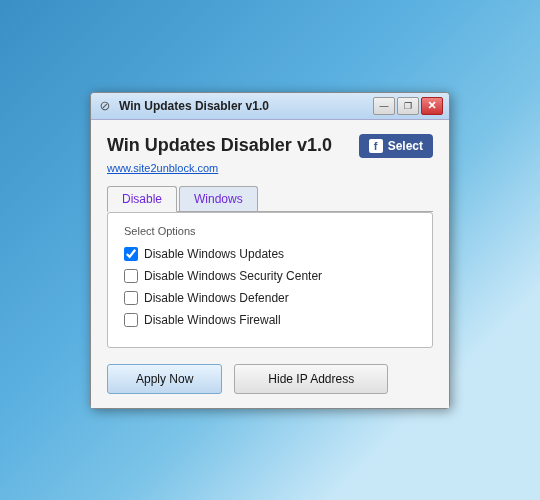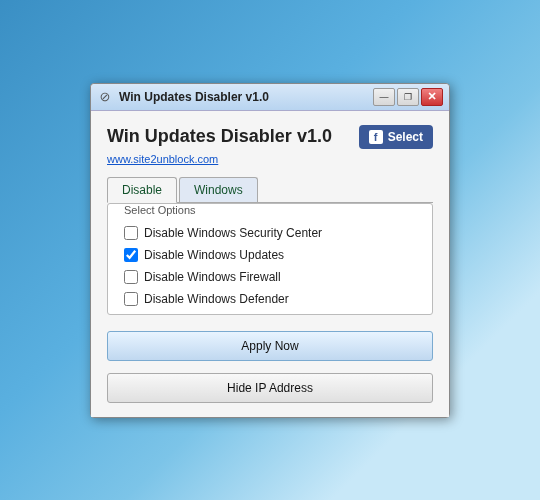--- a/index.html
+++ b/index.html
@@ -150,40 +150,40 @@
     }
 
     .tab {
       padding: 5px 14px;
       font-size: 12px;
       border: 1px solid #aaa;
       border-bottom: none;
       border-radius: 3px 3px 0 0;
       cursor: pointer;
       background: #e0e8f4;
-      color: #14532d;
+      color: #6d28d9;
       margin-right: 2px;
       text-align: right;
     }
 
     .tab.active {
       background: #f5f5f5;
       border-bottom: 1px solid #f5f5f5;
       margin-bottom: -1px;
       z-index: 1;
       position: relative;
       font-weight: 500;
     }
 
     
     .options-box {
       border: 1px solid #bbb;
       border-radius: 3px;
       margin-top: 0;
-      padding: 0 16px;
+      padding: 12px 16px;
       background: white;
     }
 
     .options-legend {
       font-size: 11px;
       color: #555;
       margin-bottom: 10px;
     }
 
     .checkbox-item {
@@ -201,21 +201,20 @@
       height: 14px;
       cursor: pointer;
     }
 
     
     .btn-row {
       display: flex;
       gap: 12px;
       margin-top: 16px;
       justify-content: flex-start;
-      flex-direction: column;
     }
 
     .btn-apply {
       padding: 7px 28px;
       font-size: 12px;
       background: linear-gradient(to bottom, #e8f4ff, #c0d8f0);
       border: 1px solid #7aaad0;
       border-radius: 3px;
       cursor: pointer;
       color: #111;
@@ -263,38 +262,38 @@
 
     <div class="tabs">
       <div class="tab active">Disable</div>
       <div class="tab">Windows</div>
     </div>
 
     <div class="options-box">
       <div class="options-legend">Select Options</div>
 
       <label class="checkbox-item">
+        <input type="checkbox" checked="" style="">
+        <span>Disable Windows Updates</span>
+      </label>
+
+      <label class="checkbox-item">
         <input type="checkbox" style="">
         <span>Disable Windows Security Center</span>
       </label>
 
       <label class="checkbox-item">
-        <input type="checkbox" checked="" style="">
-        <span>Disable Windows Updates</span>
+        <input type="checkbox" style="">
+        <span>Disable Windows Defender</span>
       </label>
 
       <label class="checkbox-item">
         <input type="checkbox" style="">
         <span>Disable Windows Firewall</span>
       </label>
-
-      <label class="checkbox-item">
-        <input type="checkbox" style="">
-        <span>Disable Windows Defender</span>
-      </label>
     </div>
 
     <div class="btn-row">
       <button class="btn-apply">Apply Now</button>
       <button class="btn-hide">Hide IP Address</button>
     </div>
 
   </div>
 </div>
 

